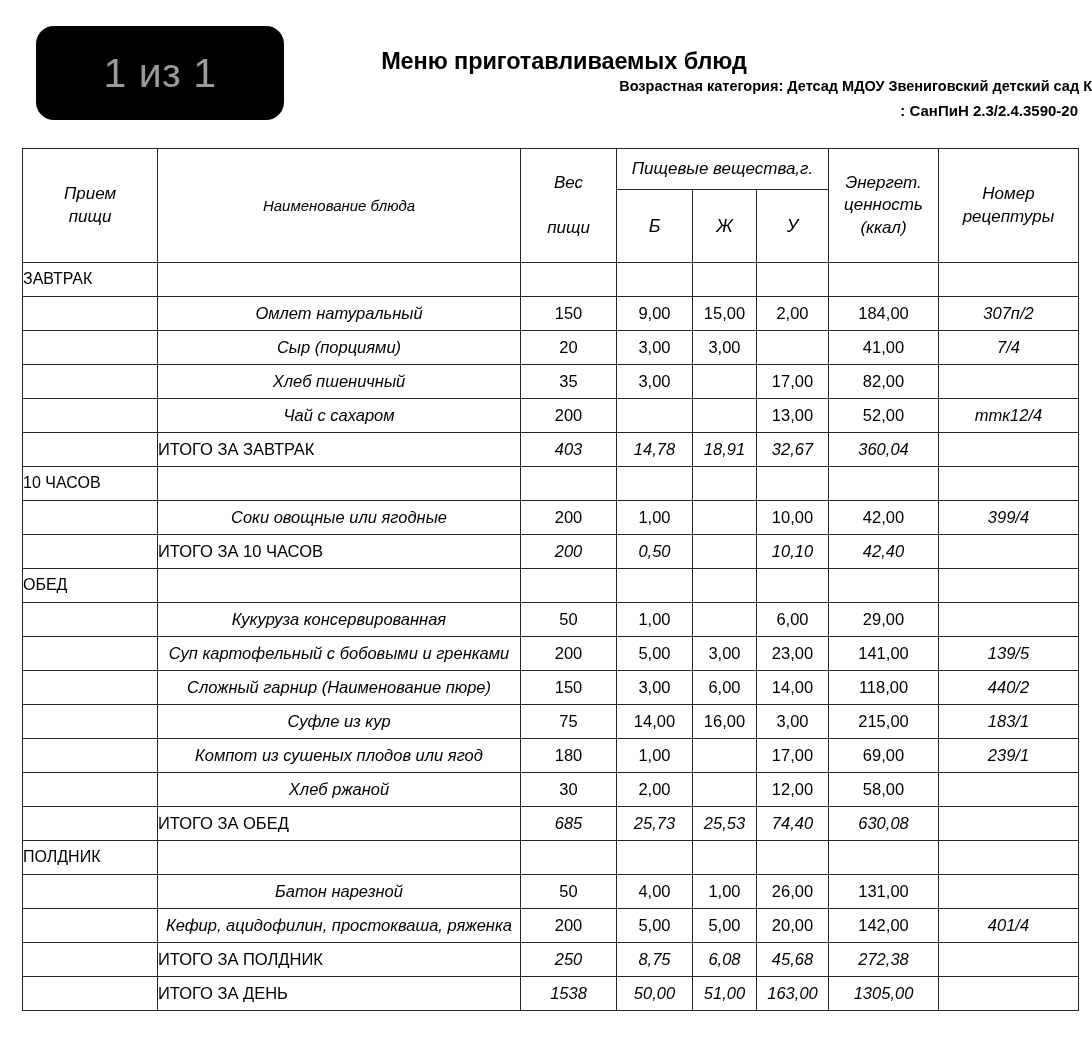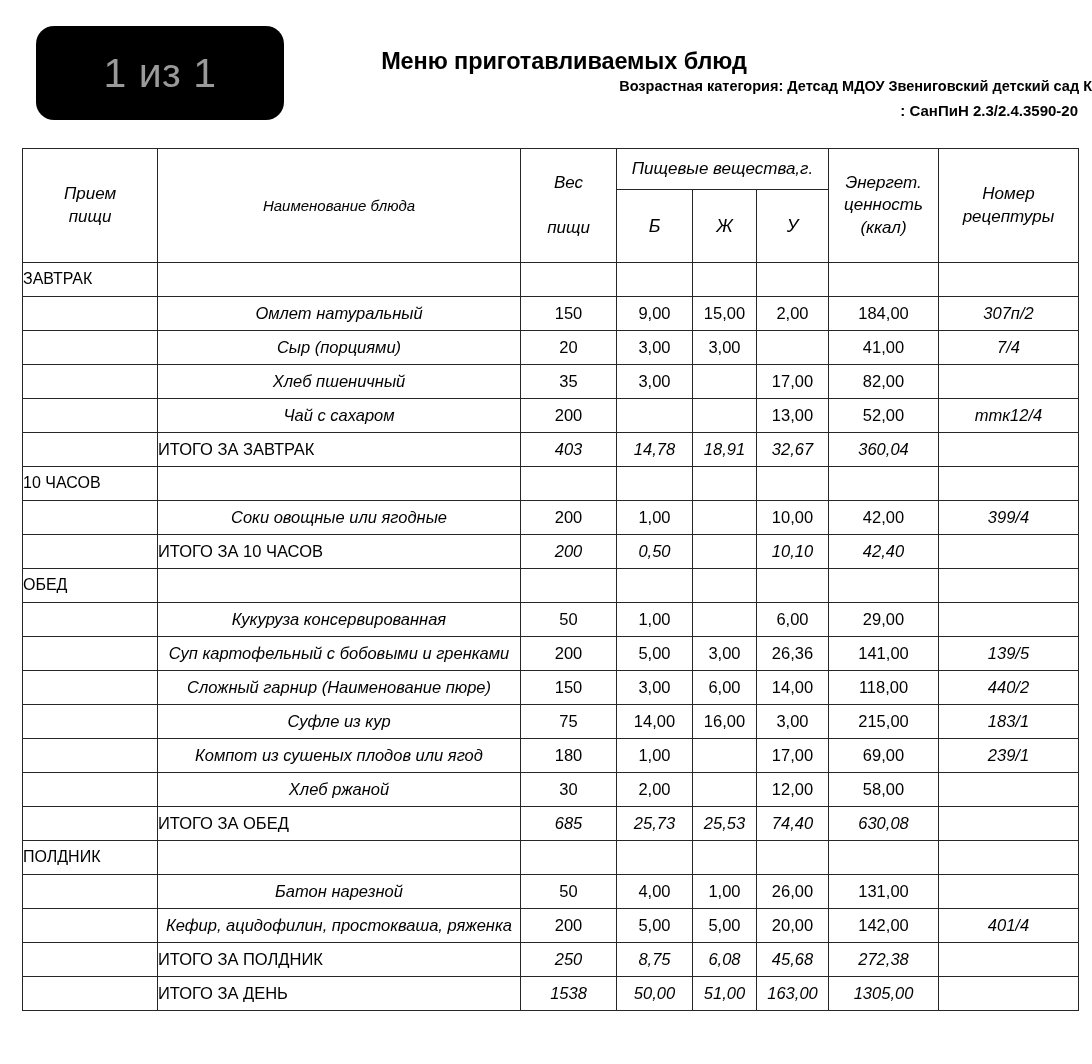--- a/index.html
+++ b/index.html
@@ -338,21 +338,21 @@
           <td class="num">6,00</td>
           <td class="num">29,00</td>
           <td class="recipe"></td>
         </tr>
         <tr class="data-row">
           <td class="meal-label"></td>
           <td class="dish-name">Суп картофельный с бобовыми и гренками</td>
           <td class="num">200</td>
           <td class="num">5,00</td>
           <td class="num">3,00</td>
-          <td class="num">26,36</td>
+          <td class="num">23,00</td>
           <td class="num">141,00</td>
           <td class="recipe">139/5</td>
         </tr>
         <tr class="data-row">
           <td class="meal-label"></td>
           <td class="dish-name">Сложный гарнир (Наименование пюре)</td>
           <td class="num">150</td>
           <td class="num">3,00</td>
           <td class="num">6,00</td>
           <td class="num">14,00</td>

